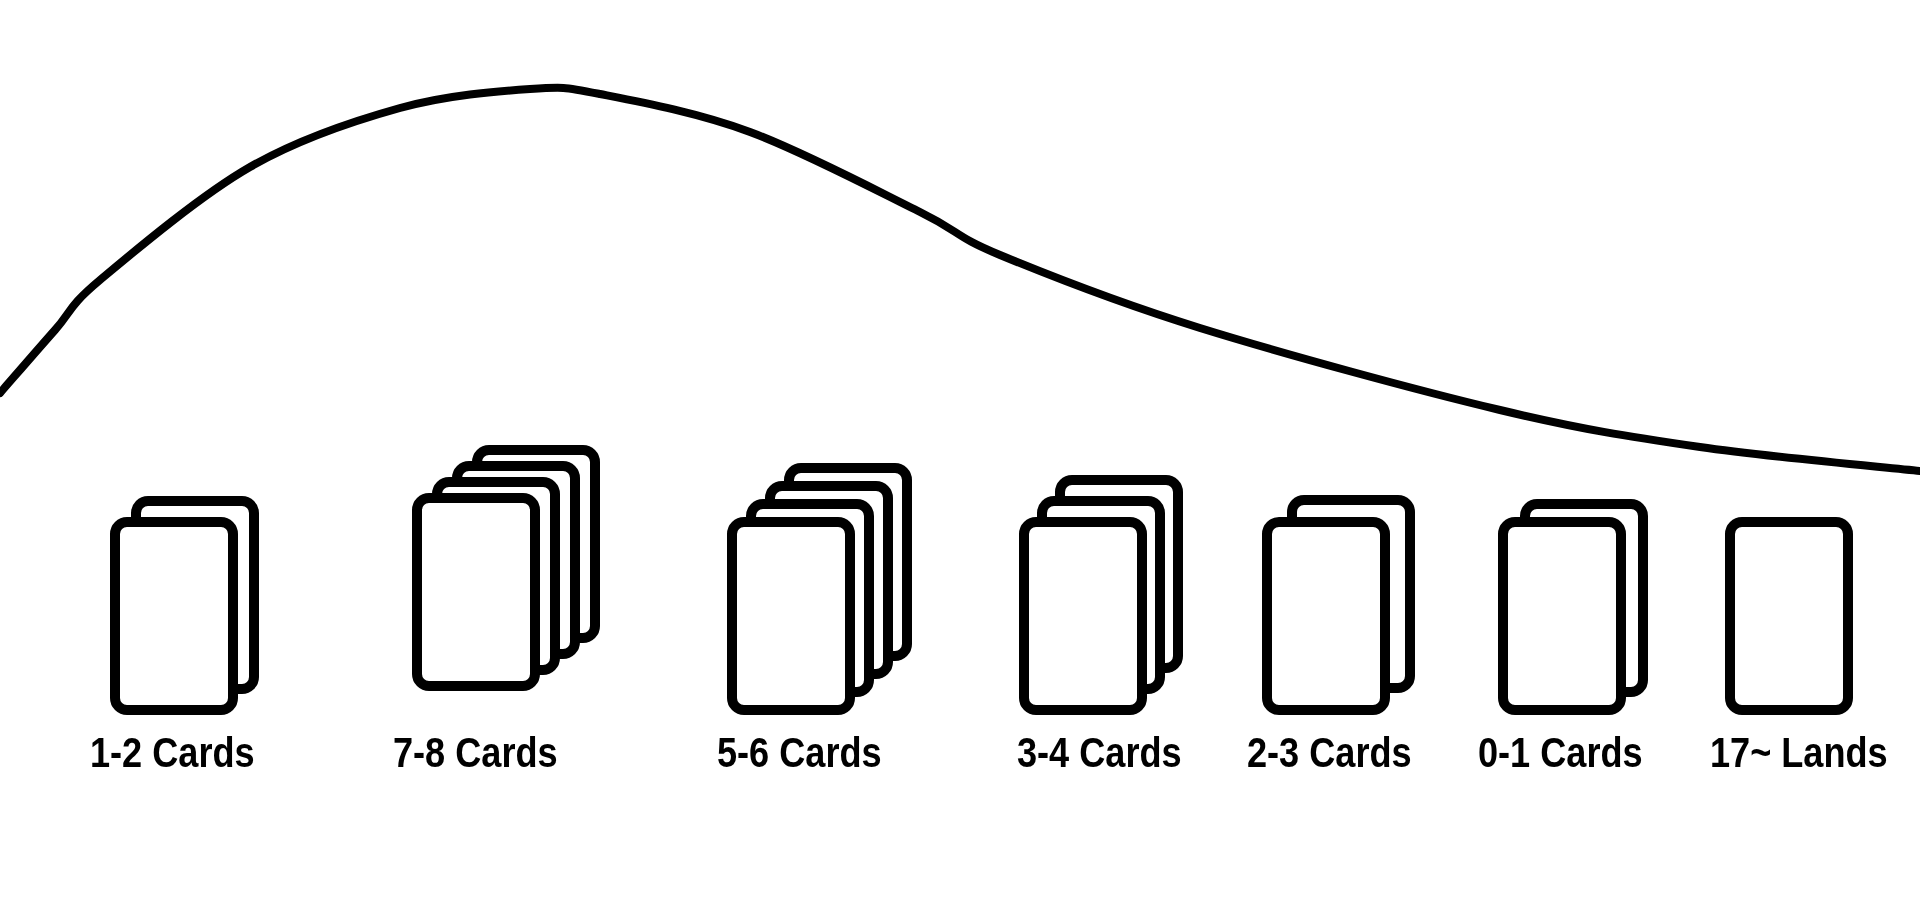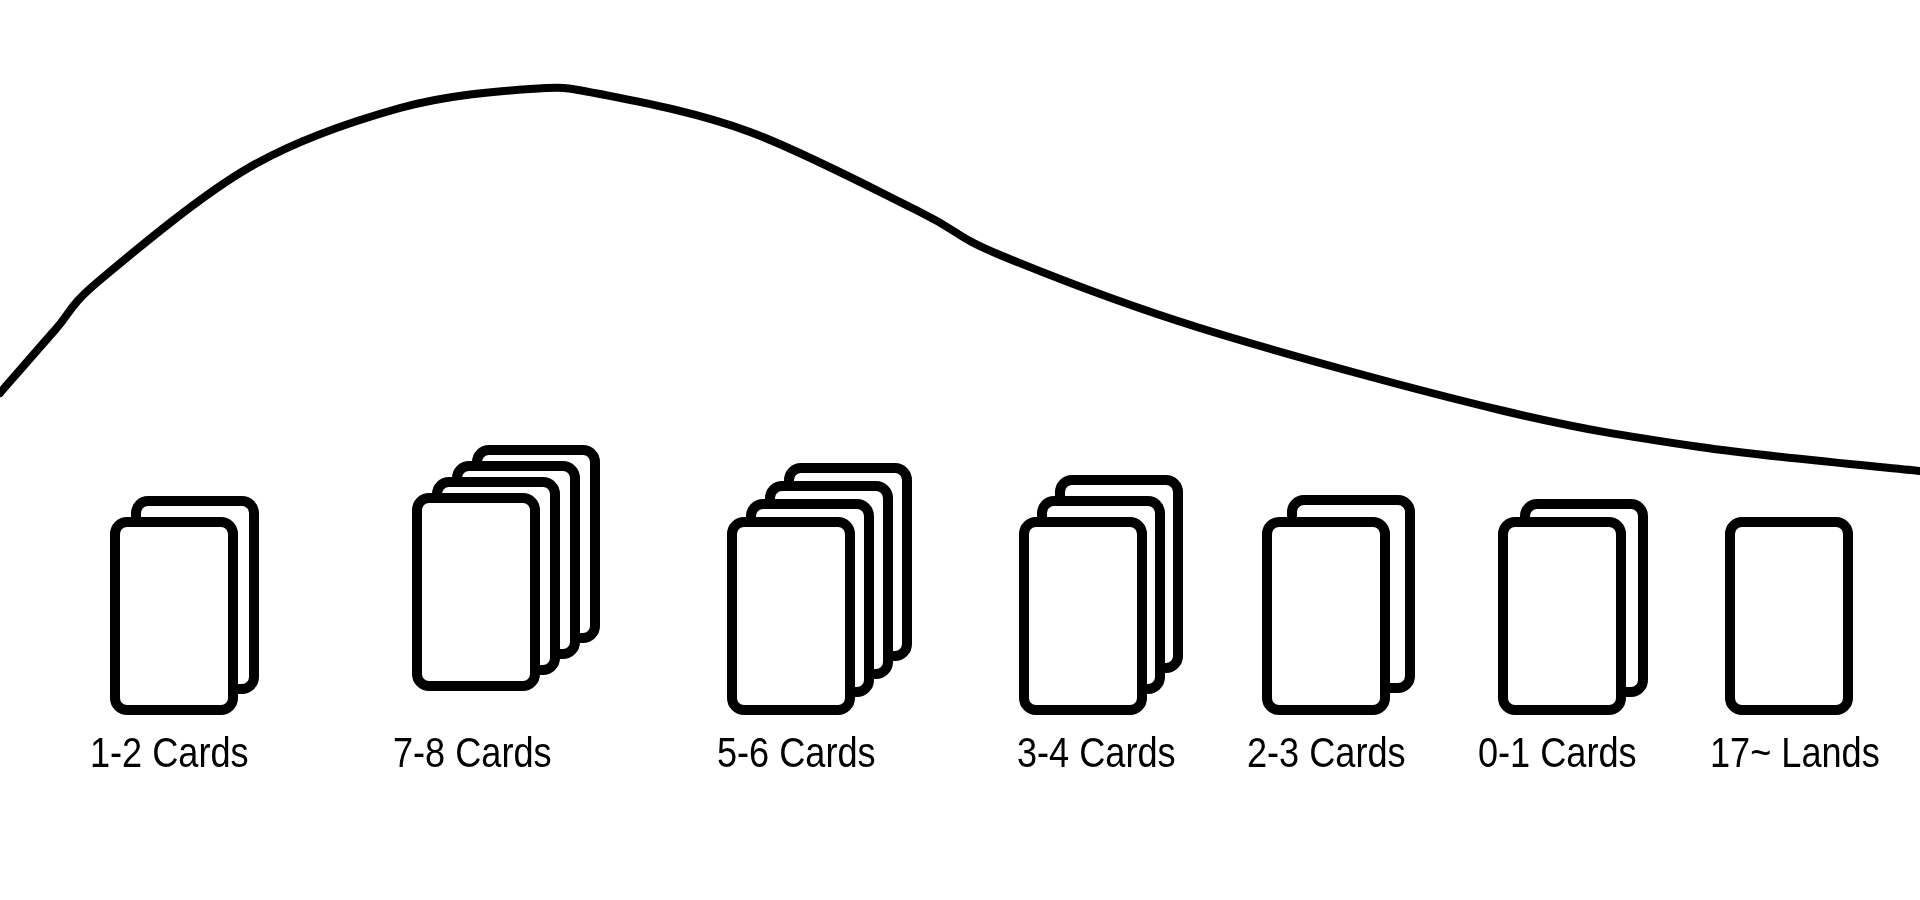--- a/index.html
+++ b/index.html
@@ -1,17 +1,17 @@
 <!DOCTYPE html>
 <html><head>
 <meta charset="utf-8">
 <style>
   html, body { margin: 0; padding: 0; background: #ffffff; }
   body { width: 1920px; height: 900px; overflow: hidden; position: relative; }
-  #stage { position: absolute; left: 0; top: 0; width: 1920px; height: 812px; }
+  #stage { position: absolute; left: 0; top: 0; width: 1920px; height: 812px; font-weight: bold; }
   .label {
     position: absolute;
     top: 728px;
     font-family: "Liberation Sans", sans-serif;
     font-size: 42px;
     line-height: 50px;
     color: #000000;
     white-space: nowrap;
     transform-origin: left top;
     transform: scaleX(0.86);

